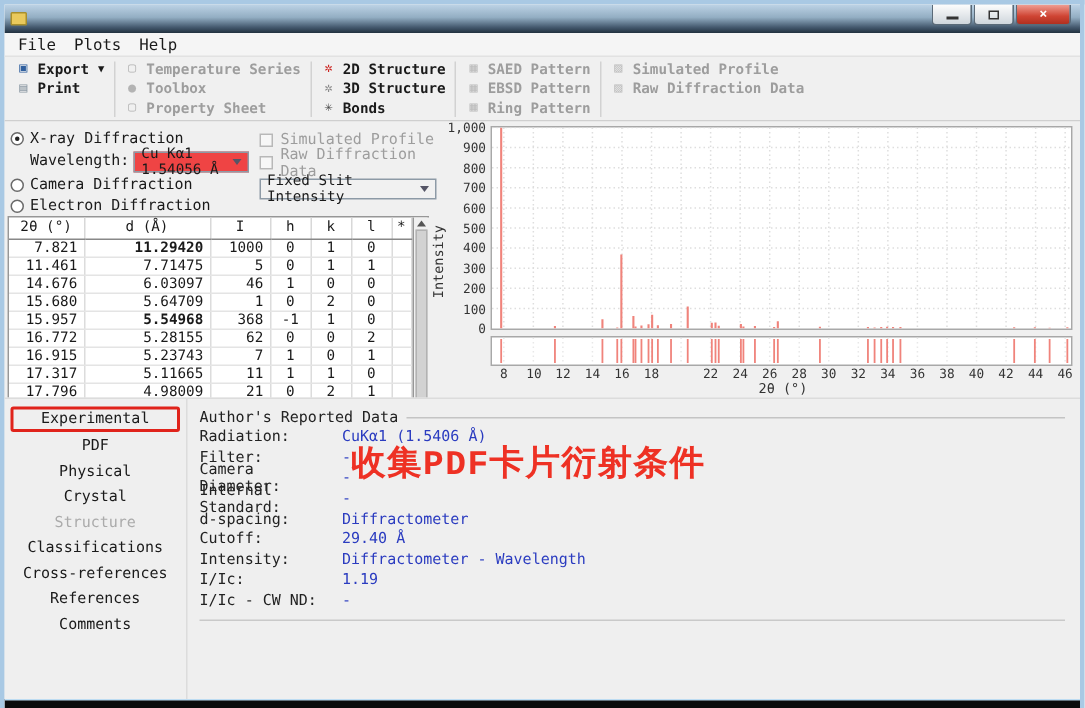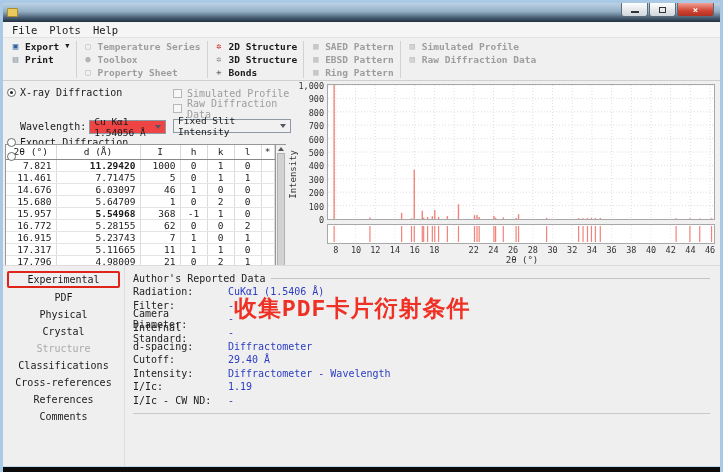--- a/index.html
+++ b/index.html
@@ -31,21 +31,21 @@
   
   .top-section { height:184px; flex:0 0 184px; display:flex; background:#f0f0f0; }
   .left-col { width:284px; flex:0 0 284px; display:flex; flex-direction:column; }
   .options-row { height:62px; flex:0 0 62px; display:flex; }
   .opt-left { width:163px; padding:4px 0 0 4px; }
   .opt-divider { width:1px; background:#d8d8d8; margin:2px 0; }
   .opt-right { flex:1; padding:5px 0 0 7px; }
   .radio-row { display:flex; align-items:center; gap:4px; height:14px; }
   .radio { width:9px; height:9px; border:1px solid #6a6a6a; border-radius:50%; background:#fff; position:relative; flex:0 0 9px; }
   .radio.checked::after { content:""; position:absolute; inset:2px; background:#222; border-radius:50%; }
-  .wavelength-row { display:flex; align-items:center; gap:3px; padding-left:13px; height:17px;margin-top:19px; }
+  .wavelength-row { display:flex; align-items:center; gap:3px; padding-left:13px; height:17px; }
   .select { border:1px solid #8d9aa6; background:#ef4444; display:flex; align-items:center; justify-content:space-between; padding:0 4px; height:14px; font-size:9.5px; }
   .select.gray { background:#f1f1f1; }
   .sel-arrow { width:0; height:0; border-left:3px solid transparent; border-right:3px solid transparent; border-top:4px solid #556; margin-left:4px; }
   .checkbox-row { display:flex; align-items:center; gap:5px; height:15px; color:#9d9d9d; }
   .checkbox { width:9px; height:9px; border:1px solid #b8b8b8; background:#f7f7f7; flex:0 0 9px; }
   .intensity-select { width:118px; margin-top:3px; }
   .wavelength-select { width:107px; }
   
   .table-wrap { flex:1; display:flex; margin:1px 1px 2px 2px; border:1px solid #979797; background:#fff; }
   table.grid { flex:1; border-collapse:collapse; table-layout:fixed; font-size:9.5px; width:268px; }
@@ -195,21 +195,21 @@
           </div>
           <div class="wavelength-row">
             <span>Wavelength:</span>
             <div class="select wavelength-select">
               <span>Cu Kα1 1.54056 Å</span>
               <span class="sel-arrow"></span>
             </div>
           </div>
           <div class="radio-row">
             <span class="radio"></span>
-            <span>Export Diffraction</span>
+            <span>Camera Diffraction</span>
           </div>
           <div class="radio-row">
             <span class="radio"></span>
             <span>Electron Diffraction</span>
           </div>
         </div>
         <div class="opt-divider"></div>
         <div class="opt-right">
           <div class="checkbox-row">
             <span class="checkbox"></span>

